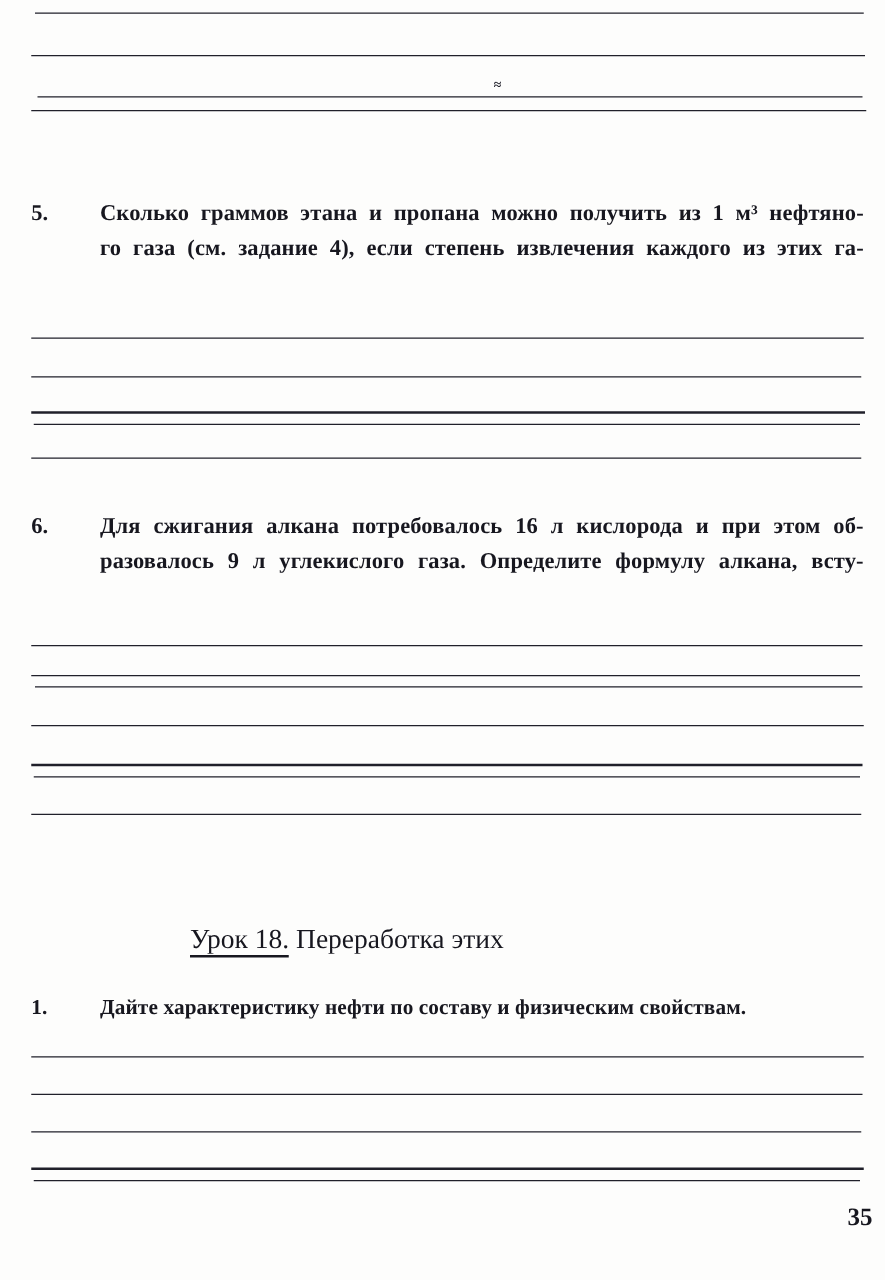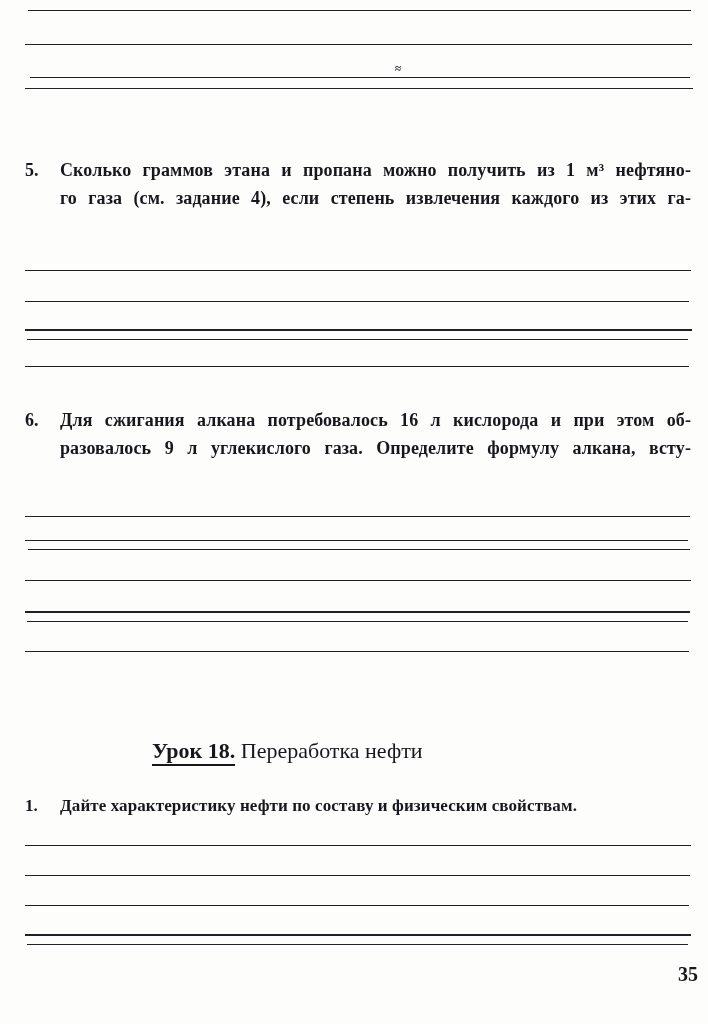--- a/index.html
+++ b/index.html
@@ -39,41 +39,41 @@
     line-height:28px;
   }
   .qtext {
     flex:1;
     font-weight:bold;
     font-size:18px;
     line-height:28px;
     letter-spacing:0.1px;
   }
   .q1 .qnum, .q1 .qtext { font-size:17px; }
-  .qline { display:block; }
+  .qline { display:block;margin-left:20px; }
   .qline.just {
     text-align:justify;
     height:28px;
     overflow:hidden;
   }
   .qline.just::after {
     content:"";
     display:inline-block;
     width:100%;
     height:0;
   }
   .heading {
     position:absolute;
     top:738px;
     left:152px;
     font-size:22px;
     white-space:nowrap;
   }
   .lesson-label {
-    font-weight:bold;
+    font-weight:normal;
     border-bottom:2.5px solid #17171f;
     padding-bottom:1px;
   }
   .lesson-title {
     font-weight:normal;
   }
   .pagenum {
     position:absolute;
     top:963px;
     right:10px;
@@ -116,21 +116,21 @@
 
   <div class="rule" style="top:516px;left:25px;width:665px"></div>
   <div class="rule" style="top:540px;left:25px;width:663px"></div>
   <div class="rule" style="top:549px;left:28px;width:662px"></div>
   <div class="rule" style="top:580px;left:25px;width:666px"></div>
   <div class="rule thick" style="top:611px;left:25px;width:665px"></div>
   <div class="rule" style="top:621px;left:27px;width:661px"></div>
   <div class="rule" style="top:651px;left:25px;width:664px"></div>
 
   <div class="heading">
-    <span class="lesson-label">Урок 18.</span><span class="lesson-title"> Переработка нефти</span>
+    <span class="lesson-label">Урок 18.</span><span class="lesson-title"> Переработка этих</span>
   </div>
 
   <div class="question q1" style="top:792px">
     <span class="qnum">1.</span>
     <div class="qtext">
       <span class="qline">Дайте характеристику нефти по составу и физическим свойствам.</span>
     </div>
   </div>
 
   <div class="rule" style="top:845px;left:25px;width:666px"></div>

